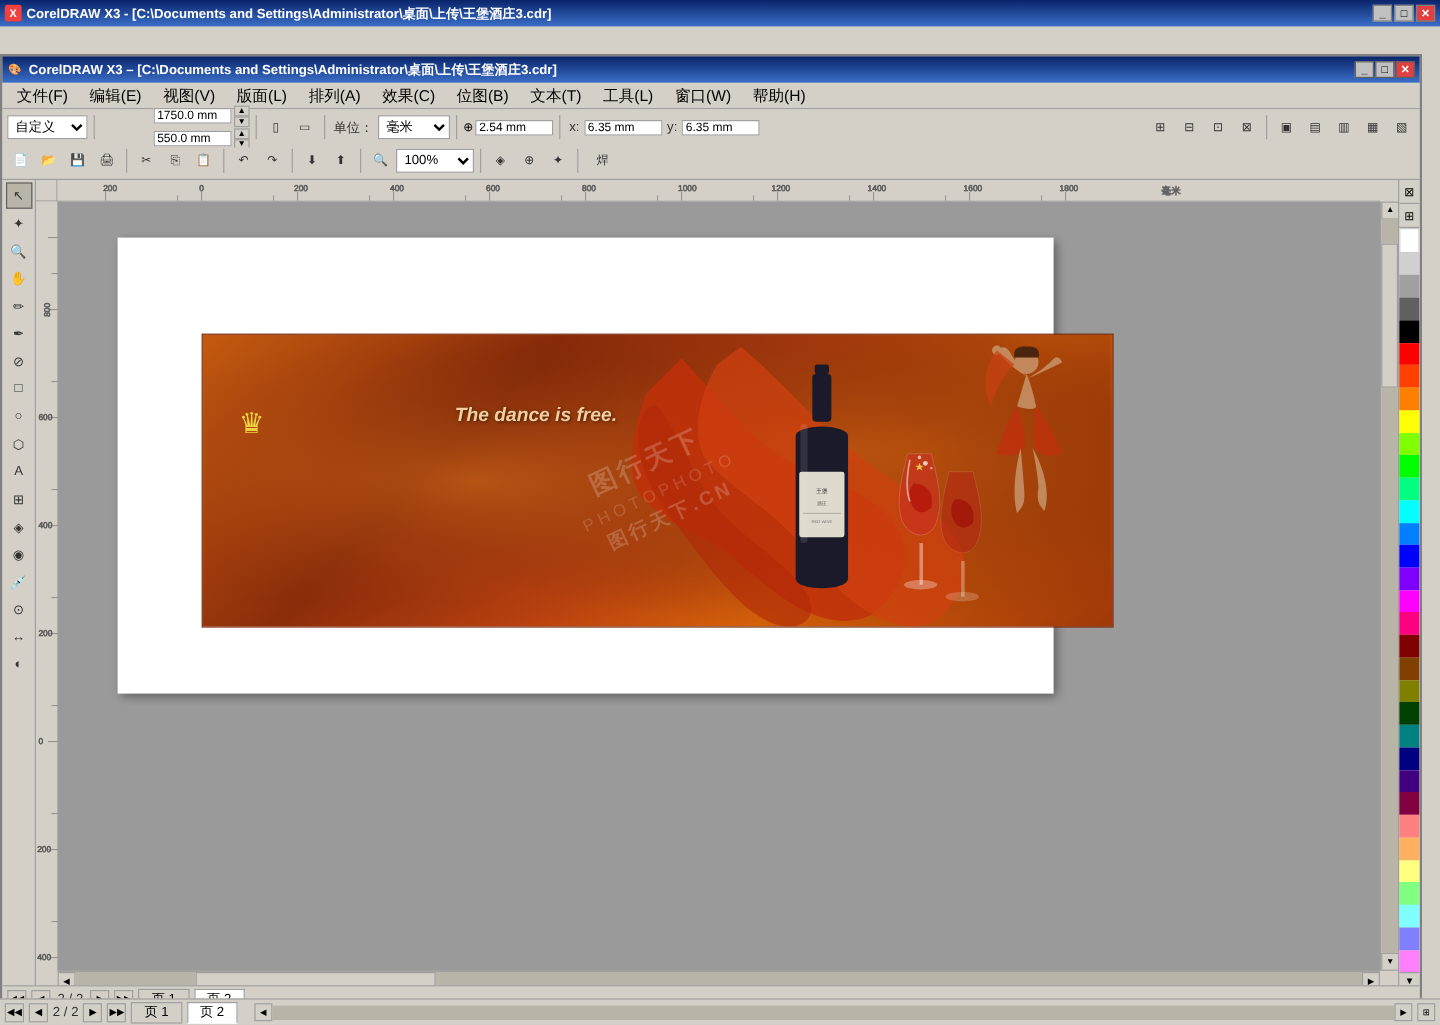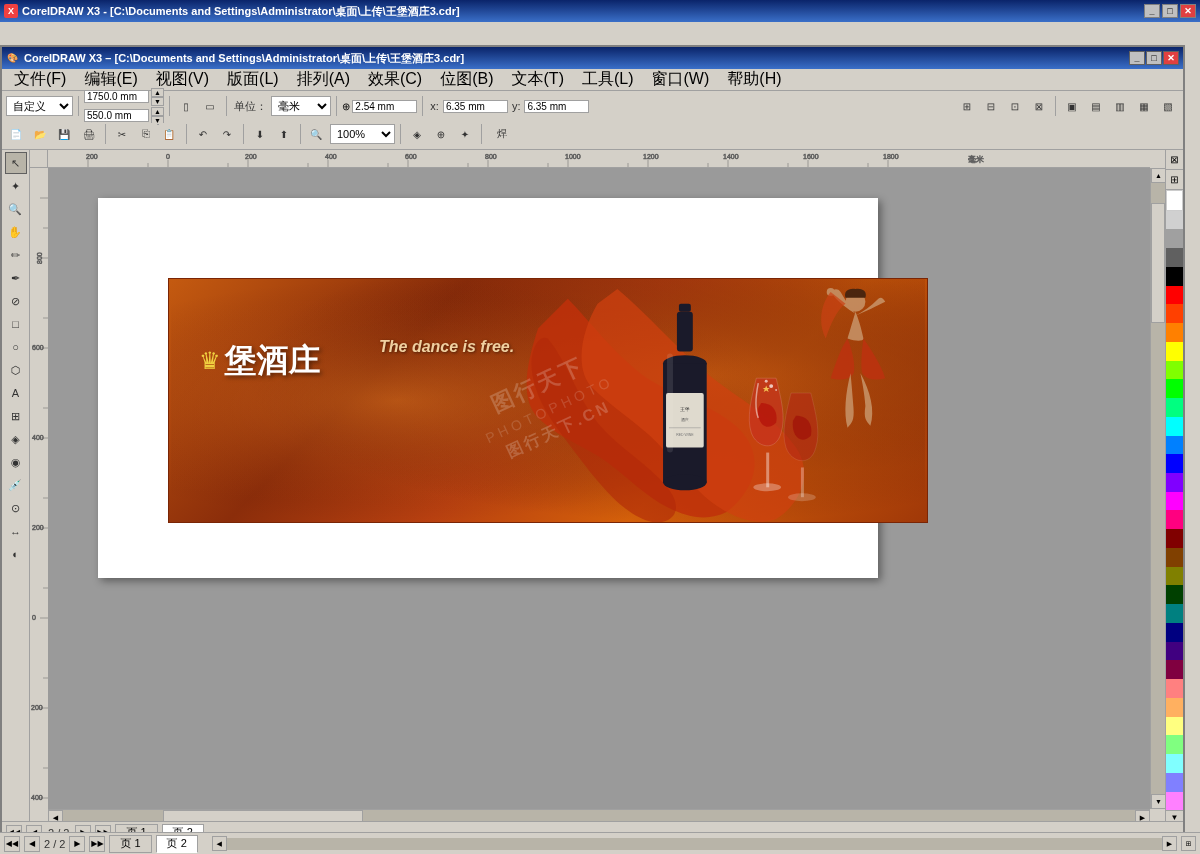--- a/index.html
+++ b/index.html
@@ -115,21 +115,21 @@
       height: 22px;
       background: #d4d0c8;
       display: flex;
       align-items: center;
       border-bottom: 1px solid #a0a0a0;
       padding: 0 4px;
       gap: 2px;
     }
     .menu-item {
       padding: 2px 8px;
-      font-size: 16px;
+      font-size: 13px;
       cursor: pointer;
       white-space: nowrap;
     }
 
     
     .toolbar-area {
       width: 100%;
       background: #d4d0c8;
       border-bottom: 1px solid #a0a0a0;
       padding: 2px 4px;
@@ -446,21 +446,21 @@
 
     <div class="toolbar-area">
 
       <div class="toolbar-row">
 
         <select class="toolbar-select" style="width:67px;">
           <option>自定义</option>
         </select>
         <div class="toolbar-separator"></div>
 
-        <div style="display:flex;flex-direction:column;gap:1px;">
+        <div style="display:flex;flex-direction:column;gap:1px;margin-left:44px;">
           <div style="display:flex;align-items:center;gap:2px;">
             <input class="toolbar-num-input" type="text" value="1750.0 mm" style="">
             <div style="display:flex;flex-direction:column;">
               <div style="font-size:7px;cursor:pointer;background:#d4d0c8;border:1px solid #a0a0a0;line-height:1;padding:0 2px;">▲</div>
               <div style="font-size:7px;cursor:pointer;background:#d4d0c8;border:1px solid #a0a0a0;line-height:1;padding:0 2px;">▼</div>
             </div>
           </div>
           <div style="display:flex;align-items:center;gap:2px;">
             <input class="toolbar-num-input" type="text" value="550.0 mm" style="">
             <div style="display:flex;flex-direction:column;">
@@ -752,21 +752,20 @@
                 <g fill="#ffe060" opacity="0.8">
                   <polygon points="600,105 602,110 607,110 603,113 605,118 600,115 595,118 597,113 593,110 598,110" transform="scale(0.5) translate(600,110)"></polygon>
                   <circle cx="605" cy="108" r="2" fill="white" opacity="0.9"></circle>
                   <circle cx="600" cy="103" r="1.5" fill="white" opacity="0.8"></circle>
                   <circle cx="610" cy="112" r="1" fill="white" opacity="0.7"></circle>
                 </g>
               </svg>
 
               <div class="logo-area">
                 <span class="logo-crown">♛</span>
-                <span class="logo-text">堡酒庄</span>
               </div>
 
               <div class="tagline-area">
                 <div class="tagline-en">The dance is free.</div>
               </div>
 
             </div>
 
           </div>
 

